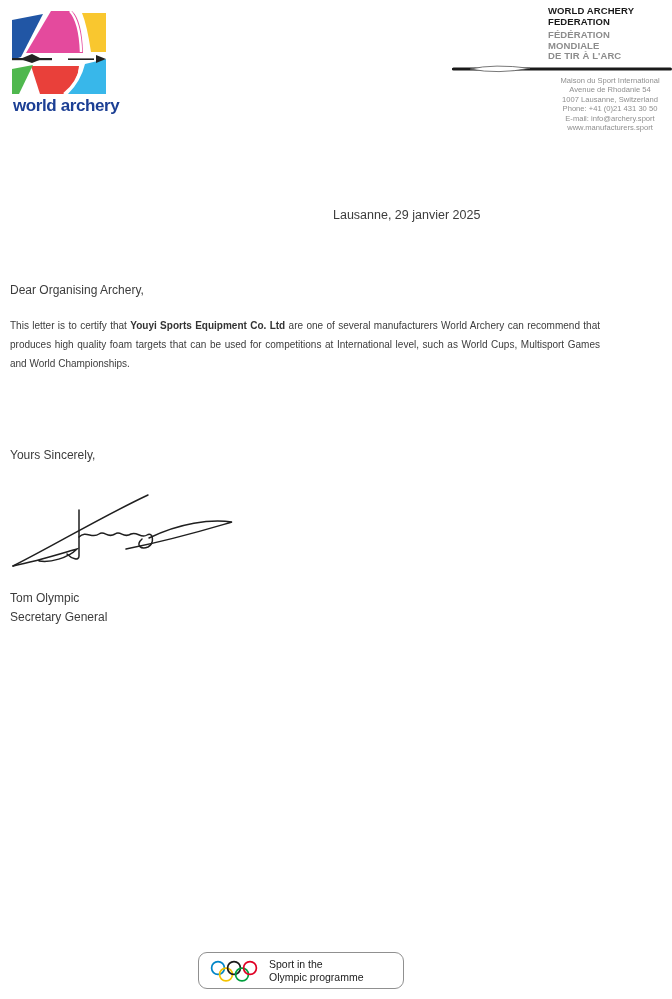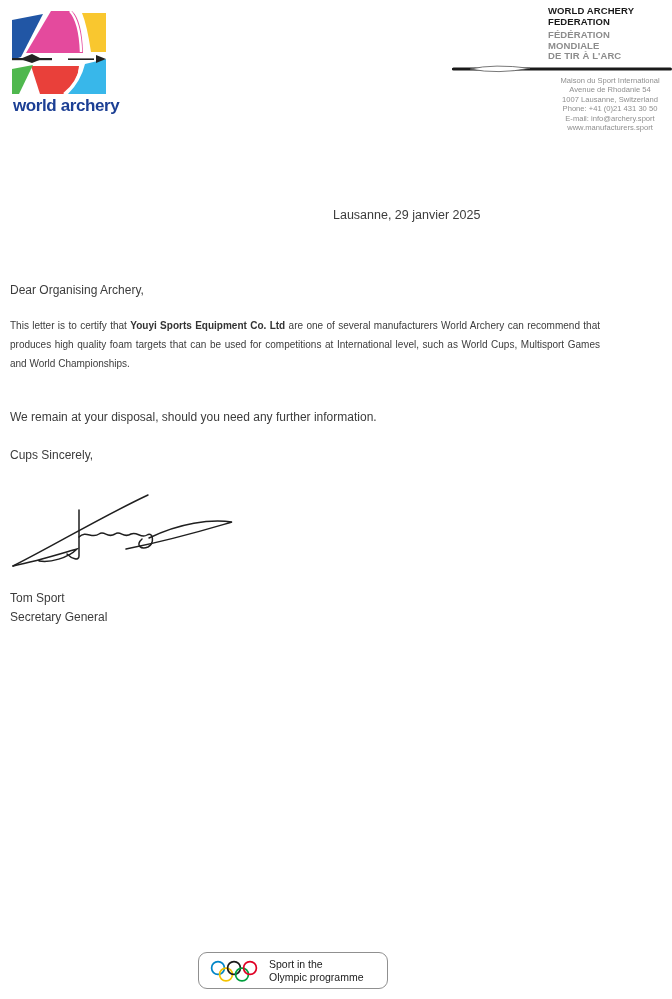--- a/index.html
+++ b/index.html
@@ -44,21 +44,21 @@
   }
   .body-par b { font-weight: 700; color: #333333; }
   .closing-line { position: absolute; left: 10px; top: 410px; font-size: 12px; }
   .valediction { position: absolute; left: 10px; top: 448px; font-size: 12px; }
   .signature { position: absolute; left: 8px; top: 488px; }
   .signoff { position: absolute; left: 10px; top: 589px; font-size: 12px; line-height: 19px; }
 
   
   .olympic-box {
     position: absolute; left: 198px; top: 952px;
-    width: 190px; height: 37px;
+    width: 206px; height: 37px;
     border: 1px solid #909090; border-radius: 9px;
     display: flex; align-items: center;
     background: #ffffff;
   }
   .olympic-rings { margin-left: 9px; flex: 0 0 auto; }
   .olympic-text { margin-left: 9px; font-size: 10.5px; line-height: 12.5px; color: #1a1a1a; }
 </style>
 </head>
 <body>
 
@@ -108,34 +108,33 @@
     <div>E-mail: info@archery.sport</div>
     <div>www.manufacturers.sport</div>
   </div>
 
   <div class="date-line">Lausanne, 29 janvier 2025</div>
 
   <div class="salutation">Dear Organising Archery,</div>
 
   <p class="body-par"><span>This letter is to certify that </span><b>Youyi Sports Equipment Co. Ltd</b><span>  are one of several manufacturers World Archery can recommend that produces high quality foam targets that can be used for competitions at International level, such as World Cups, Multisport Games and World Championships.</span></p>
 
-  <div class="closing-line">We remain at your disposal, should you need any further information.</div>
 
-  <div class="valediction">Cups Sincerely,</div>
+  <div class="valediction">Yours Sincerely,</div>
 
   <svg class="signature" width="228" height="86" viewBox="0 0 228 86" xmlns="http://www.w3.org/2000/svg" fill="none" stroke="#1f1f1f" stroke-width="1.5" stroke-linecap="round">
     <path d="M5,78 C45,58 95,28 140,7"></path>
     <path d="M5,78 C30,73 55,65 69,61 C60,70 42,75 31,73"></path>
     <path d="M71,22 L71,68 C71,73 64,71 59,66"></path>
     <path d="M71,49 C78,42 84,51 91,46 C97,42 99,51 107,46 C113,42 115,51 123,46 C129,43 133,51 139,47 C145,43 147,55 140,59 C133,62 127,57 134,51"></path>
     <path d="M141,50 C172,35 202,31 224,34 C200,41 168,51 118,61"></path>
   </svg>
 
   <div class="signoff">
-    <div>Tom Sport</div>
+    <div>Tom Olympic</div>
     <div>Secretary General</div>
   </div>
 
   <div class="olympic-box">
     <svg class="olympic-rings" width="52" height="26" viewBox="0 0 52 26" xmlns="http://www.w3.org/2000/svg" fill="none" stroke-width="1.7">
       <circle cx="10" cy="10" r="6.4" stroke="#0085C7"></circle>
       <circle cx="18" cy="16.5" r="6.4" stroke="#F4C300"></circle>
       <circle cx="26" cy="10" r="6.4" stroke="#1A1A1A"></circle>
       <circle cx="34" cy="16.5" r="6.4" stroke="#009F3D"></circle>
       <circle cx="42" cy="10" r="6.4" stroke="#DF0024"></circle>

